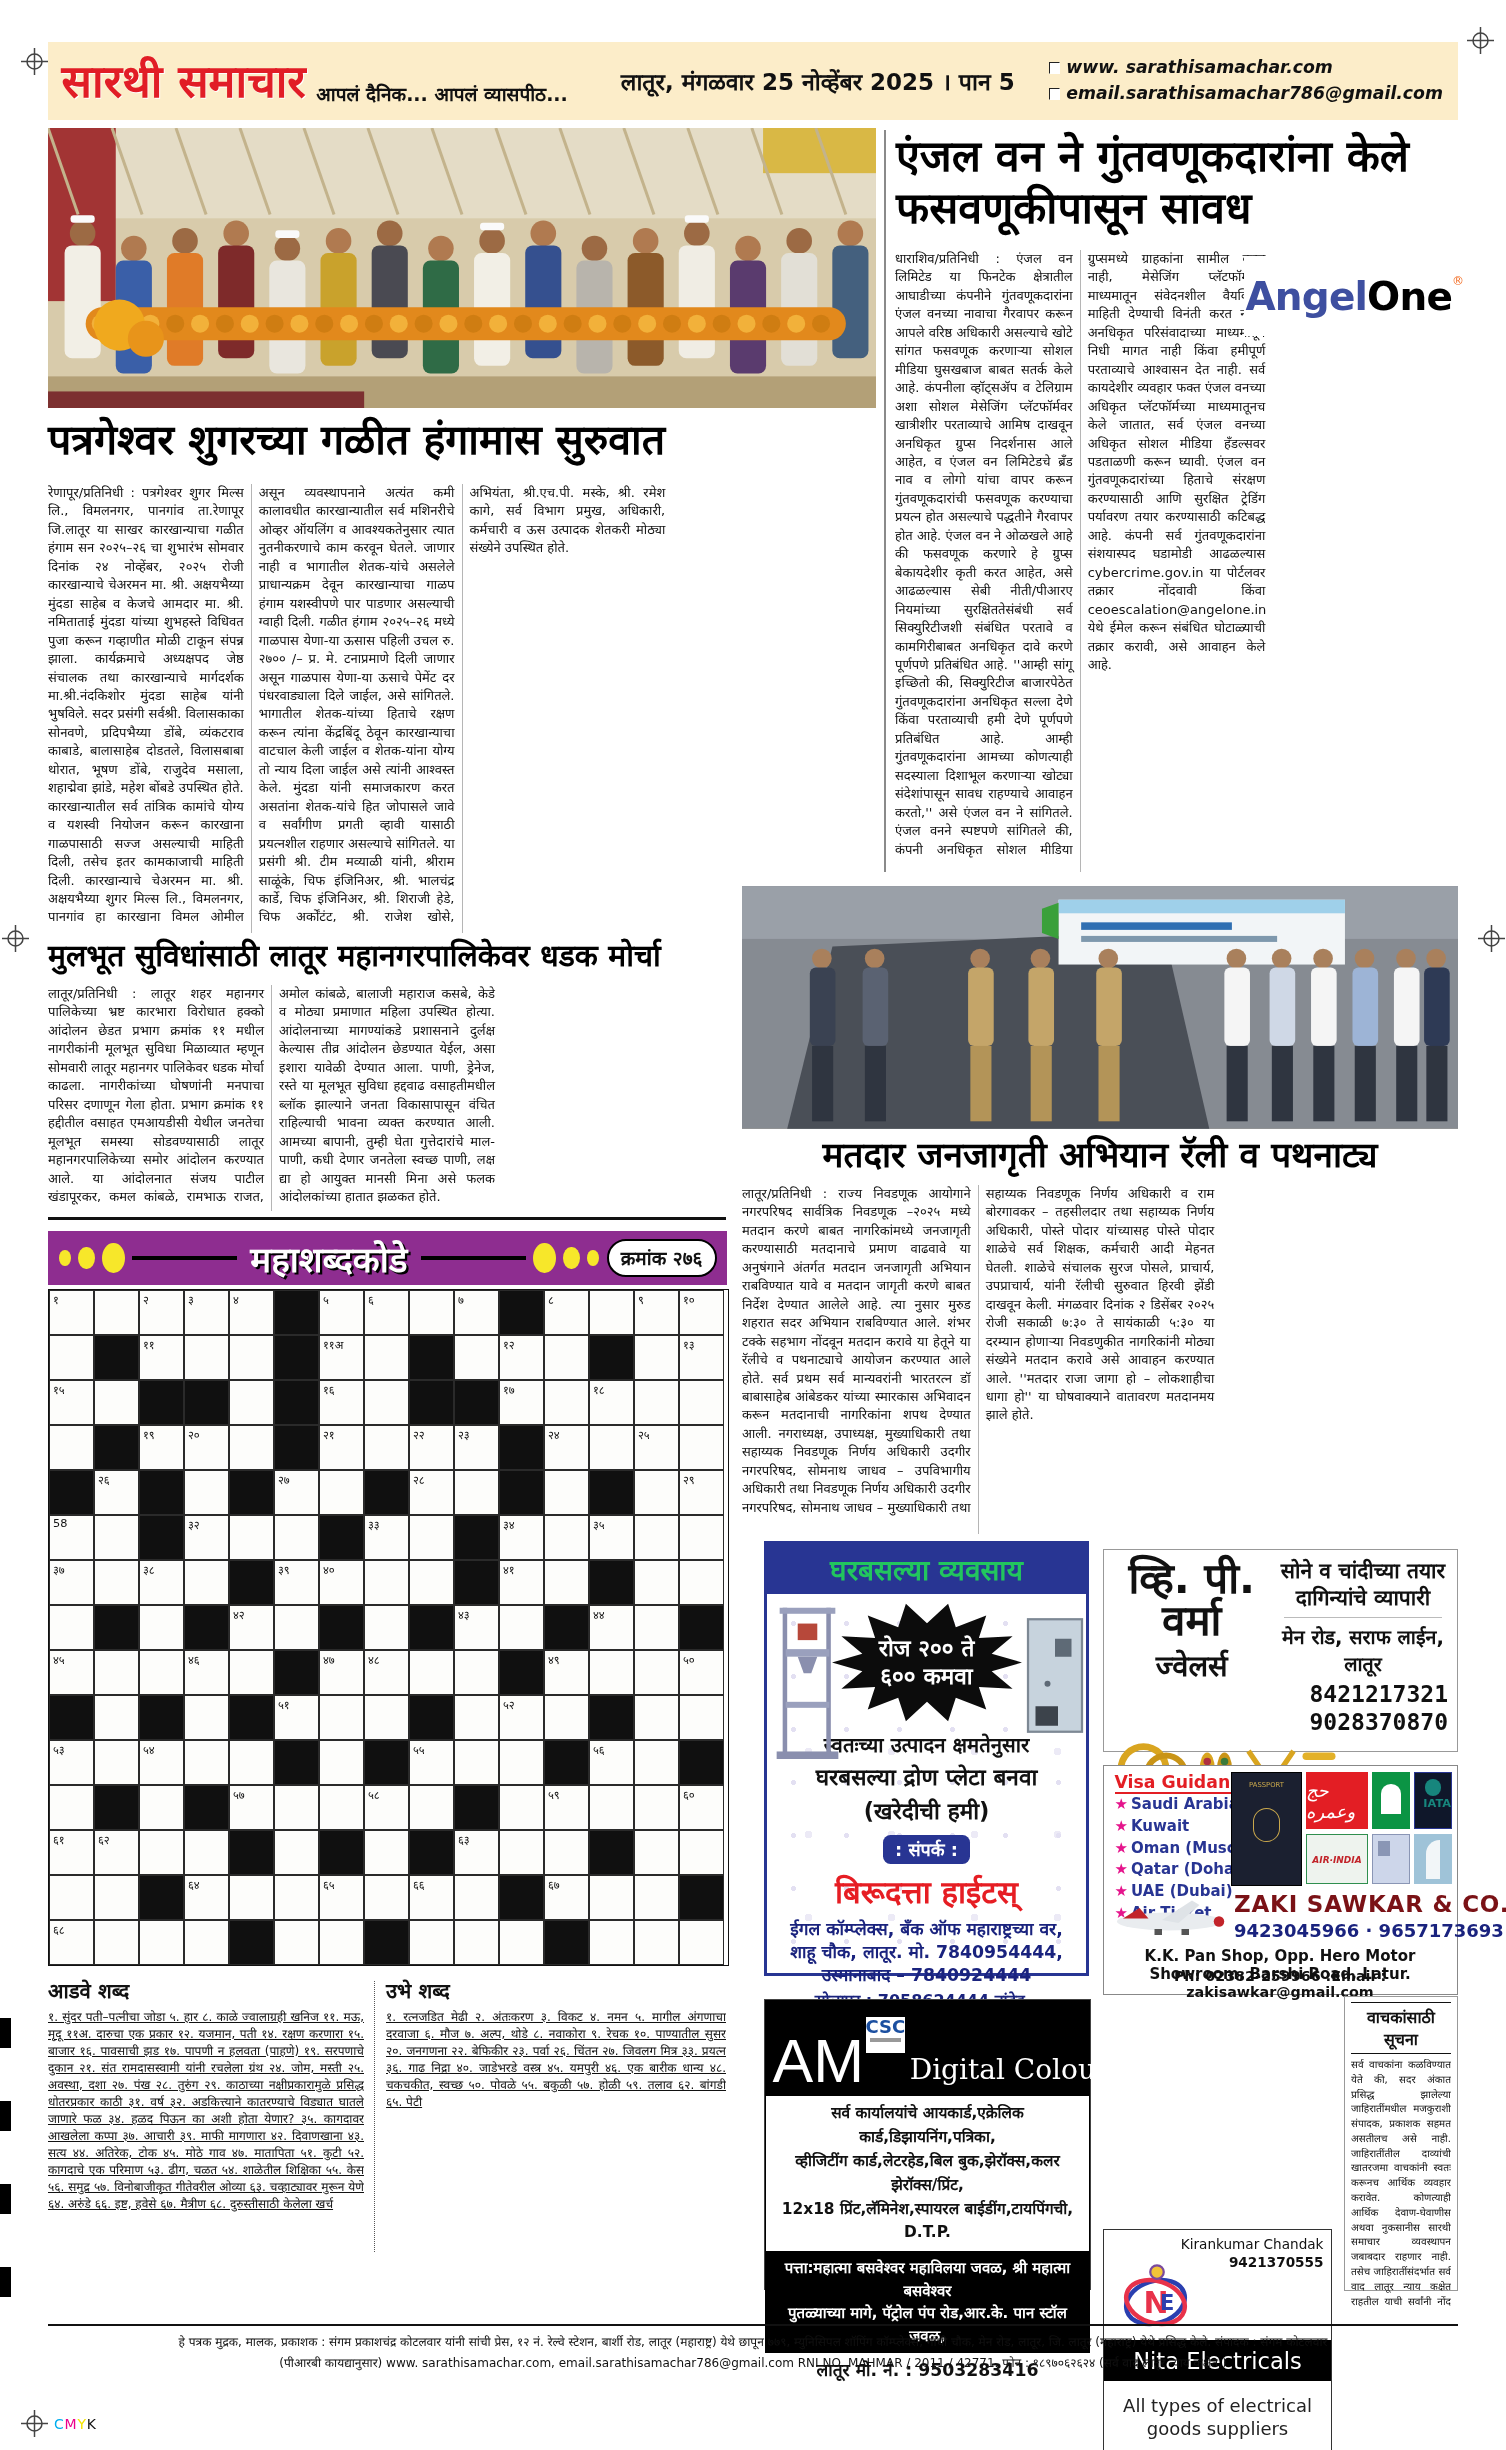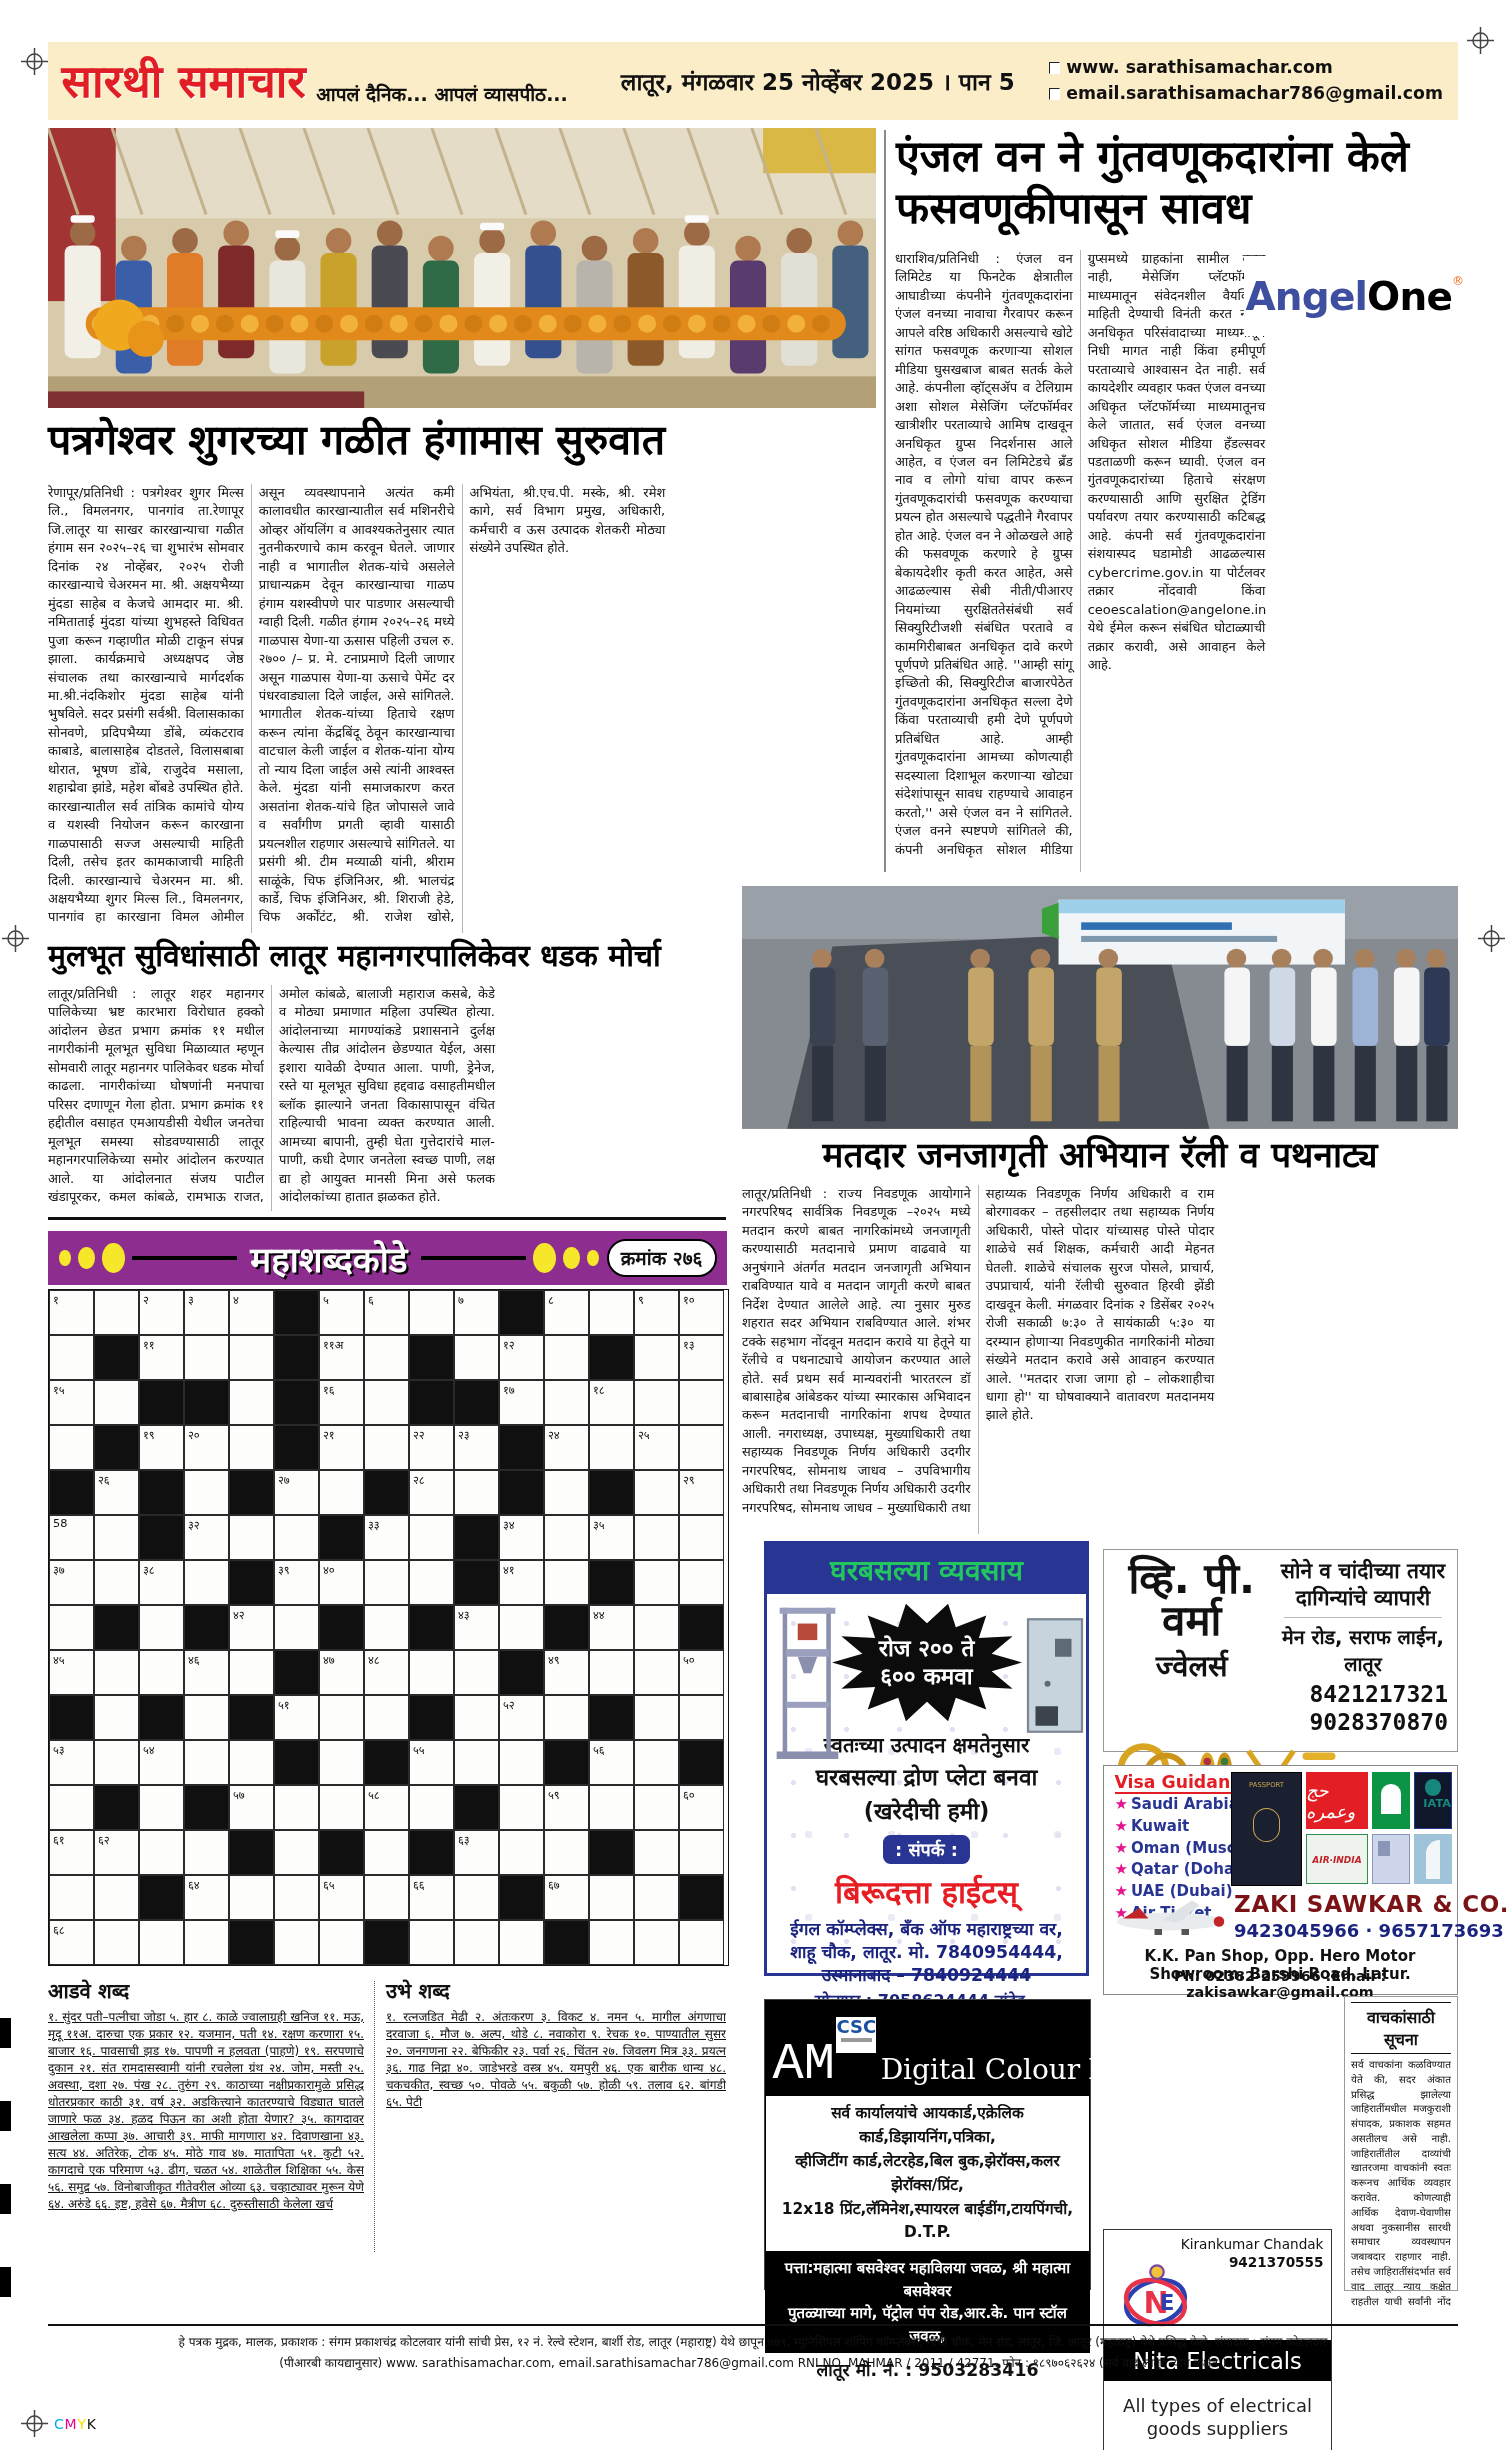--- a/index.html
+++ b/index.html
@@ -10,21 +10,21 @@
   .cmyk{font-weight:normal;font-size:14px;letter-spacing:0.8px;font-family:"DejaVu Sans",sans-serif;}
   .cmyk .c{color:#00aeef}.cmyk .m{color:#ec008c}.cmyk .y{color:#f5e400}.cmyk .k{color:#111}
   .regdash{width:10.5px;height:30px;background:#000;}
   
   .masthead{left:48px;top:42px;width:1410px;height:78px;background:#fcedc9;
             display:flex;align-items:center;}
   .mast-title{color:#e11d26;font-size:45px;font-weight:bold;margin-left:13.6px;line-height:1;
               text-shadow:0.8px 0.8px 0 #fff;white-space:nowrap;}
   .mast-tag{font-size:19px;font-weight:bold;margin:25.6px 0 0 10.5px;white-space:nowrap;}
   .mast-date{font-size:23px;font-weight:bold;margin-left:53px;white-space:nowrap;}
-  .mast-links{margin-left:auto;margin-right:15px;font-size:17.3px;font-weight:bold;line-height:1.5;}
+  .mast-links{margin-left:auto;margin-right:15px;font-size:17.3px;font-weight:bold;line-height:1.5;font-style:italic;}
   .mast-link{display:flex;align-items:center;gap:6px;}
   .sq{display:inline-block;width:9.8px;height:9.8px;border:1.5px solid #222;border-right-color:transparent;border-bottom-color:transparent;background:#fff;}
   
   .headline{font-weight:bold;color:#000;line-height:1.2;}
   .colbody{font-size:13px;line-height:1.42;text-align:justify;overflow:hidden;
            column-gap:15px;column-rule:0.8px solid #b5b5b5;column-fill:auto;}
   .vrule{width:1.5px;background:#8a8a8a;}
   .hrule{background:#111;}
   
   .photo{overflow:hidden;background:#cfc4a8;}
@@ -79,21 +79,21 @@
   .visa-item{font-size:15px;font-weight:bold;color:#283593;line-height:1.45;white-space:nowrap;}
   .visa-item .st{color:#e5148c;margin-right:3px;}
   .zaki-co{color:#7a1216;font-size:23px;font-weight:bold;letter-spacing:0.8px;white-space:nowrap;}
   .zaki-ph{color:#1a237e;font-size:18px;font-weight:bold;white-space:nowrap;}
   .zaki-addr{font-size:15px;font-weight:bold;text-align:center;}
   .zaki-contact{font-size:14.3px;font-weight:bold;text-align:center;}
   .doc{position:absolute;box-sizing:border-box;}
   
   .am{background:#fff;border:0.8px solid #444;box-sizing:border-box;}
   .am-head{background:#000;color:#fff;display:flex;align-items:flex-end;padding:4.5px 7.5px 7.5px;height:96px;box-sizing:border-box;}
-  .am-big{font-family:Liberation Mono, monospace;font-size:52px;line-height:0.9;}
+  .am-big{font-family:Liberation Sans, sans-serif;font-size:61px;line-height:0.9;}
   .csc-box{background:#fff;width:47px;height:36px;margin:0 4.5px 36px 1.5px;text-align:center;}
   .csc-txt{color:#1b4fa0;font-weight:bold;font-size:18px;line-height:1.1;}
   .csc-sub{height:3.8px;background:#999;margin:1.5px 4.5px 0;}
   .am-title{font-family:"DejaVu Serif",serif;font-size:28px;margin-bottom:3px;white-space:nowrap;}
   .am-lines{border-left:0.8px solid #000;border-right:0.8px solid #000;padding:6px 4.5px;text-align:center;
             font-size:15.4px;font-weight:bold;line-height:1.55;}
   .am-addr{background:#000;color:#fff;text-align:center;font-size:15px;font-weight:bold;padding:6px 3px;line-height:1.5;}
   .am-phone{text-align:center;font-size:17.3px;font-weight:bold;padding:4.5px 0;}
   
   .nita{border:0.8px solid #333;background:#fff;box-sizing:border-box;position:relative;}

